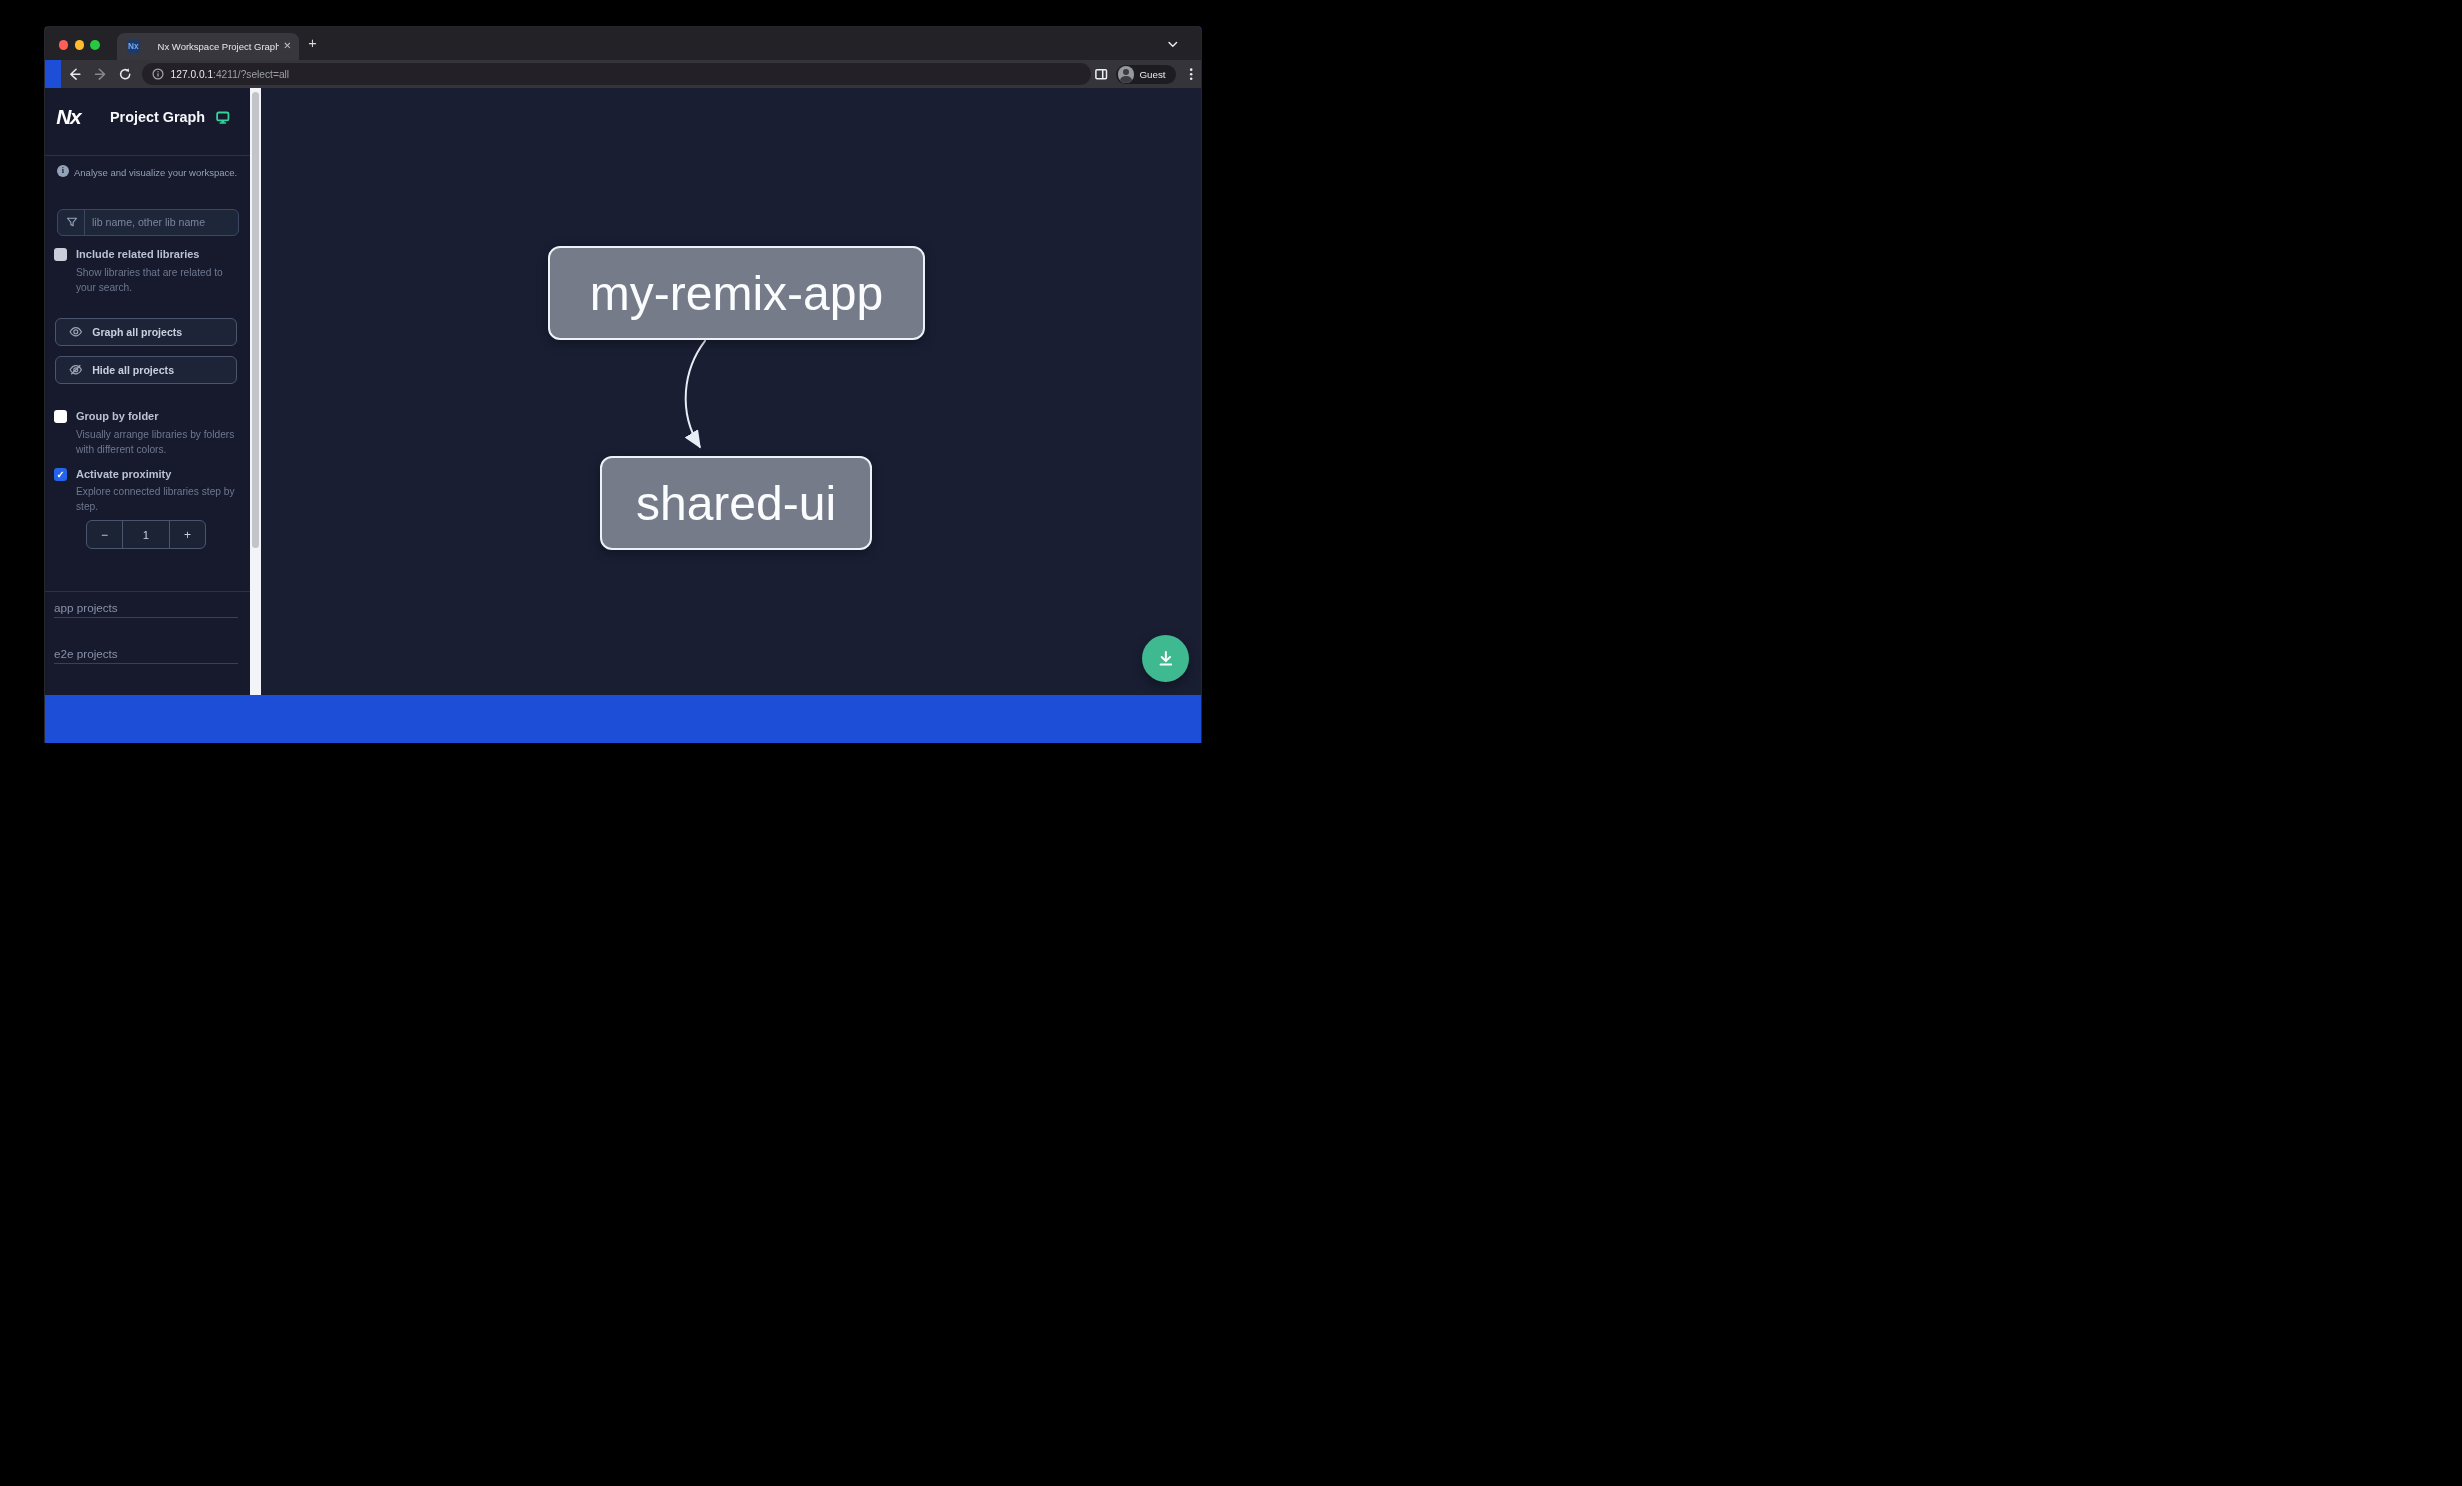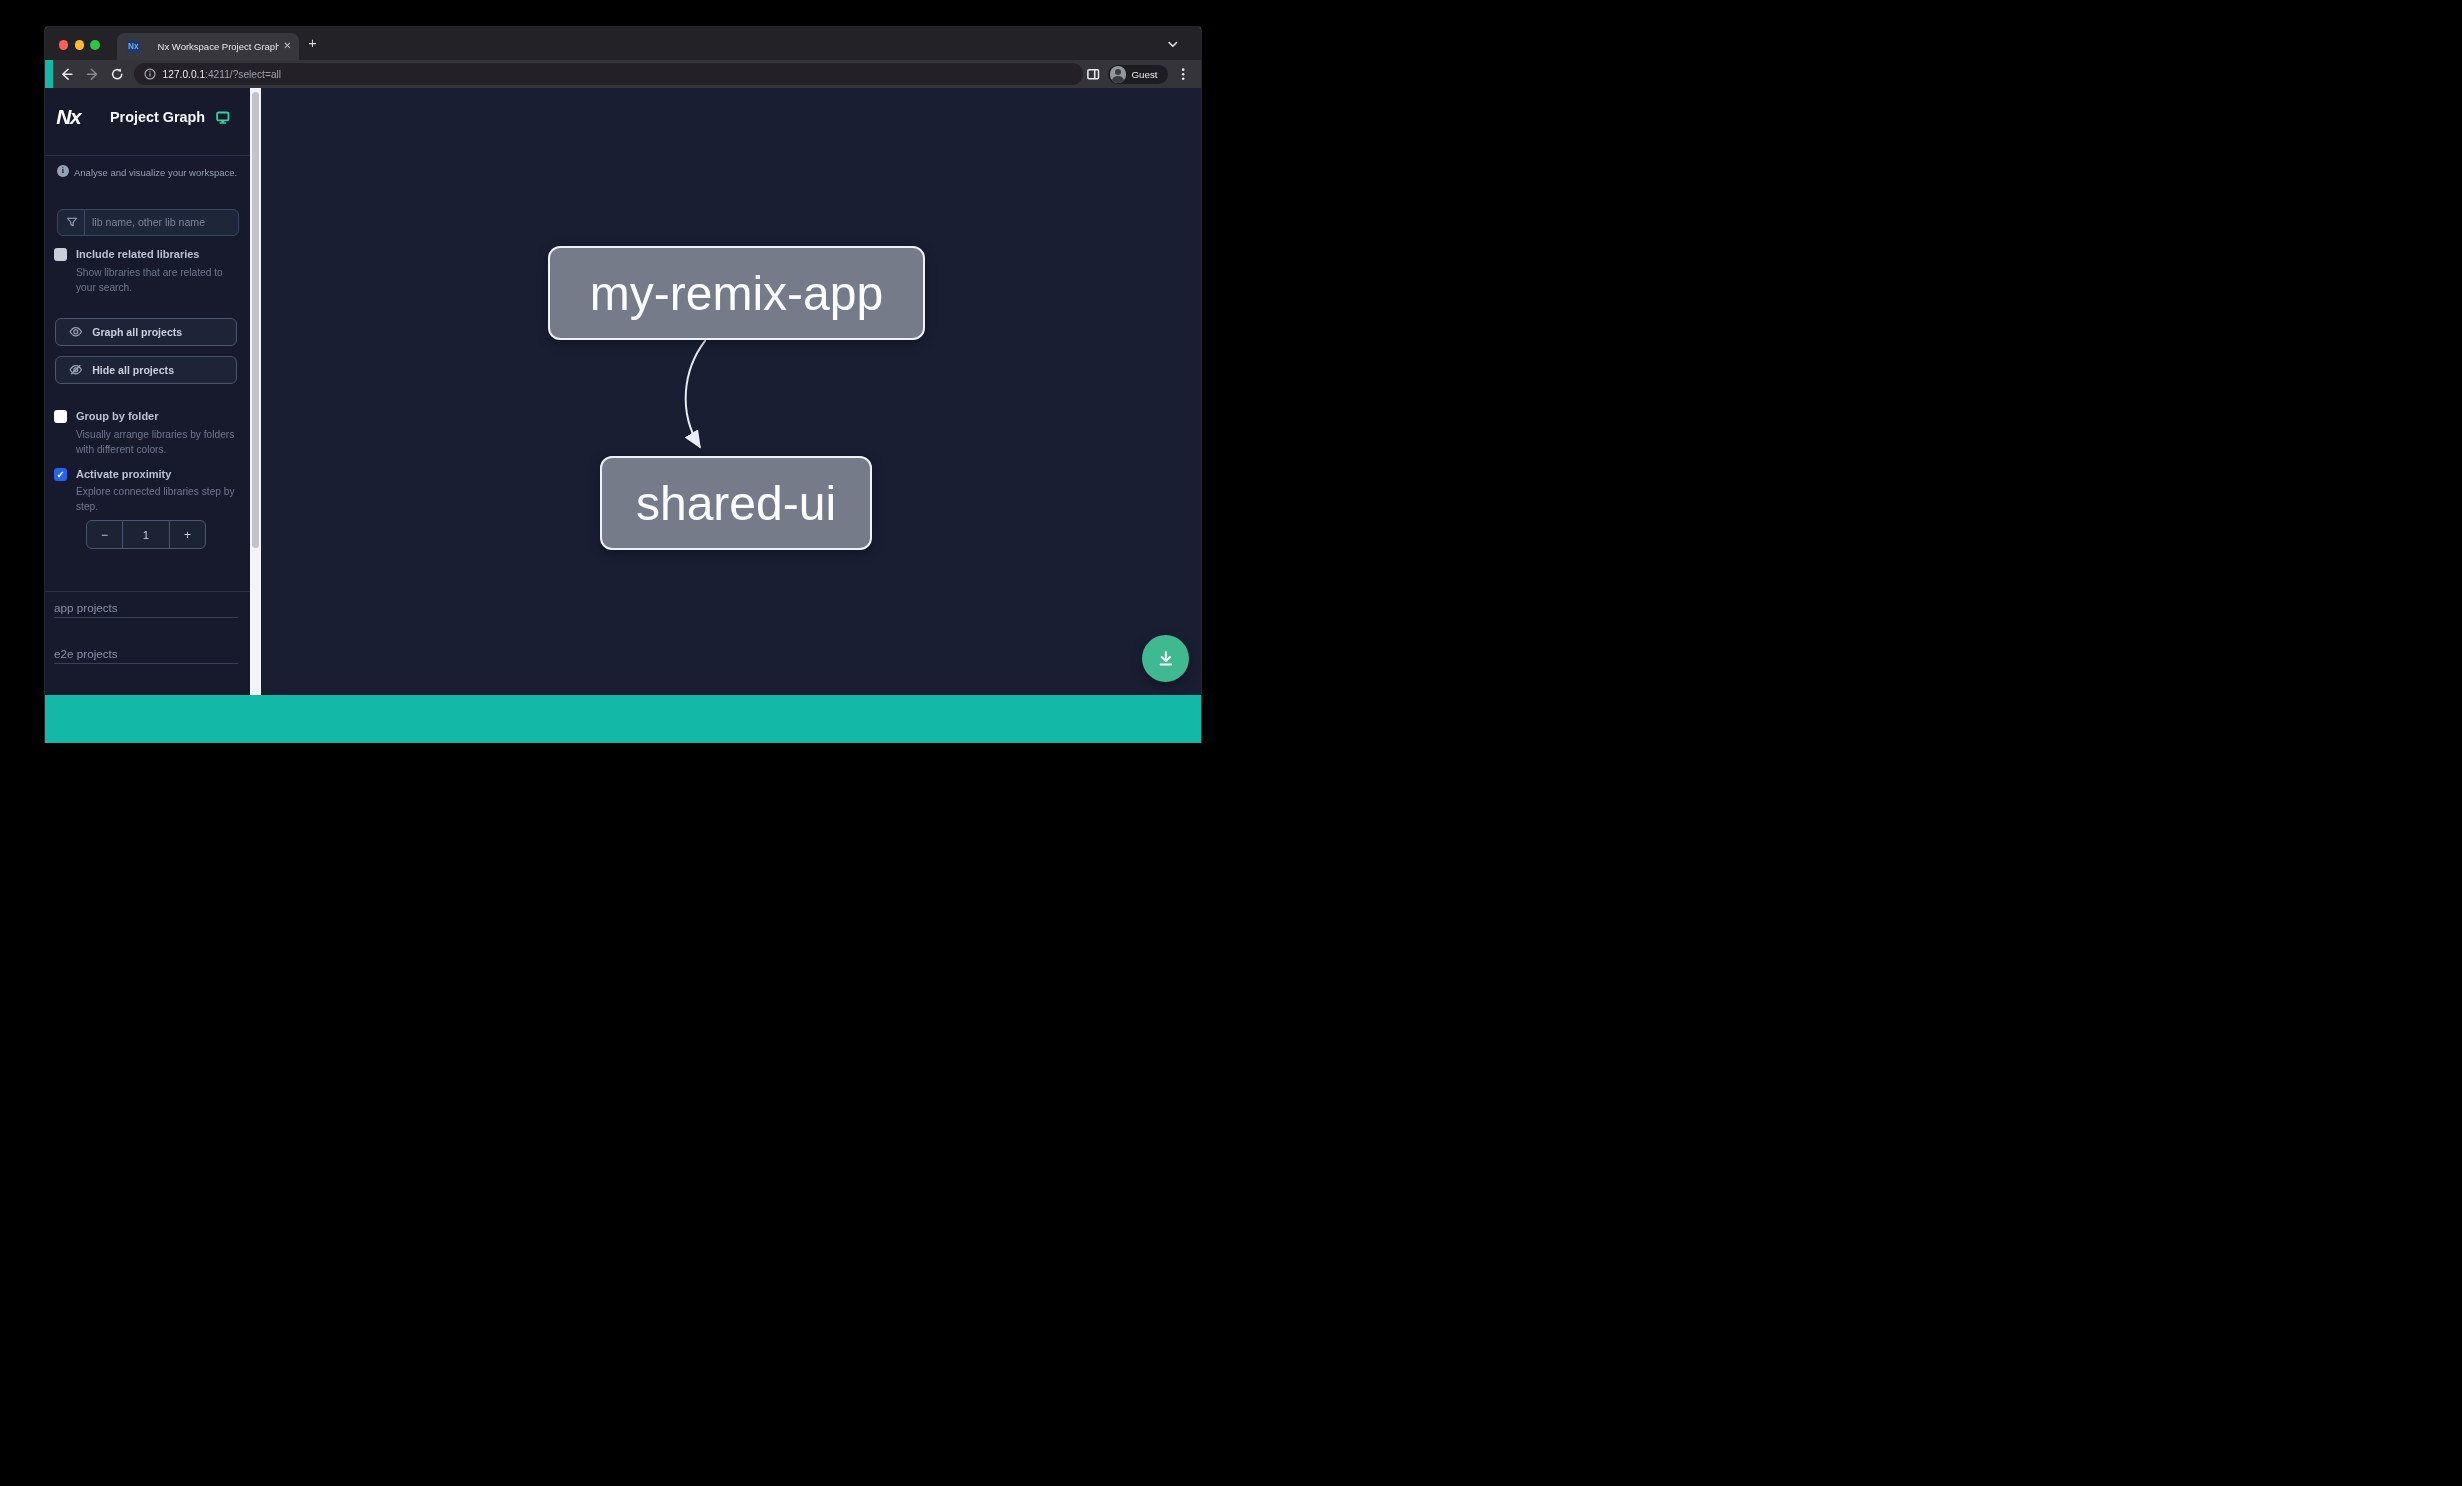--- a/index.html
+++ b/index.html
@@ -2,21 +2,21 @@
 <html style="font-size:12px"><head>
 <meta charset="utf-8">
 <style>
   * { box-sizing: border-box; margin: 0; padding: 0; }
   html,body { background:#000; width:1231px; height:743px; overflow:hidden;
               font-family:"Liberation Sans", sans-serif; }
   .stage { position:relative; width:1231px; height:743px; background:#000; }
 
   
   .window { position:absolute; left:45px; top:27px; width:1156px; height:858px;
-            border-radius:3px; overflow:hidden; background:#14b8a6;
+            border-radius:3px; overflow:hidden; background:#1d4ed8;
             box-shadow:0 0 0 0.8px rgba(90,90,100,.55), 0 13.6px 38px rgba(0,0,0,.8); }
 
   
   .tabstrip { position:absolute; left:0; top:0; right:0; height:33px; background:#232227; }
   .tl { position:absolute; top:13px; width:9.8px; height:9.8px; border-radius:50%; }
   .tl.red    { left:13.6px; background:#ff5f57; }
   .tl.yellow { left:29.5px; background:#febc2e; }
   .tl.green  { left:45px; background:#28c840; }
   .tab { position:absolute; left:72px; top:6px; width:182px; height:26.5px;
          background:#38373d; border-radius:7.6px 7.6px 0 0; display:flex; align-items:center; }
@@ -24,21 +24,21 @@
              background:#1a3a6b; color:#79a7e8; font-weight:bold; font-size:8.3px;
              display:flex; align-items:center; justify-content:center; flex:0 0 auto; }
   .tab-title { margin-left:6.8px; color:#e6e7ea; font-size:9.5px; white-space:nowrap;
                overflow:hidden; flex:1 1 auto;padding-left:11px; }
   .tab-close { margin:0 7.6px 0 4.5px; color:#c3c4c8; font-size:9.8px; line-height:1; flex:0 0 auto; }
   .newtab { position:absolute; left:260px; top:9px; width:15px; height:15px; color:#dadbde;
             font-size:14.4px; line-height:14.4px; text-align:center; }
   .strip-chevron { position:absolute; left:1121px; top:10.6px; width:13.6px; height:12px; }
 
   
-  .toolbar { position:absolute; left:8px; top:33px; right:0; height:28px; background:#35343a; }
+  .toolbar { position:absolute; left:16px; top:33px; right:0; height:28px; background:#35343a; }
   .nav-ic { position:absolute; top:6.8px; width:14.4px; height:14.4px; }
   .urlpill { position:absolute; left:81px; top:3px; width:949px; height:22px;
              background:#232127; border-radius:11.3px; display:flex; align-items:center; }
   .info-ic { margin-left:9.8px; width:12px; height:12px; flex:0 0 auto; }
   .url { margin-left:6.8px; font-size:10.2px; white-space:nowrap; }
   .url .host { color:#e8eaed; } .url .rest { color:#9aa0a6; }
   .guestpill { position:absolute; left:1055px; top:4.5px; width:60px; height:19.7px;
                background:#1d1d21; border-radius:9.8px; display:flex; align-items:center; }
   .guest-avatar { margin-left:1.5px; width:16.6px; height:16.6px; border-radius:50%; background:#95989e;
                   overflow:hidden; position:relative; flex:0 0 auto; }

